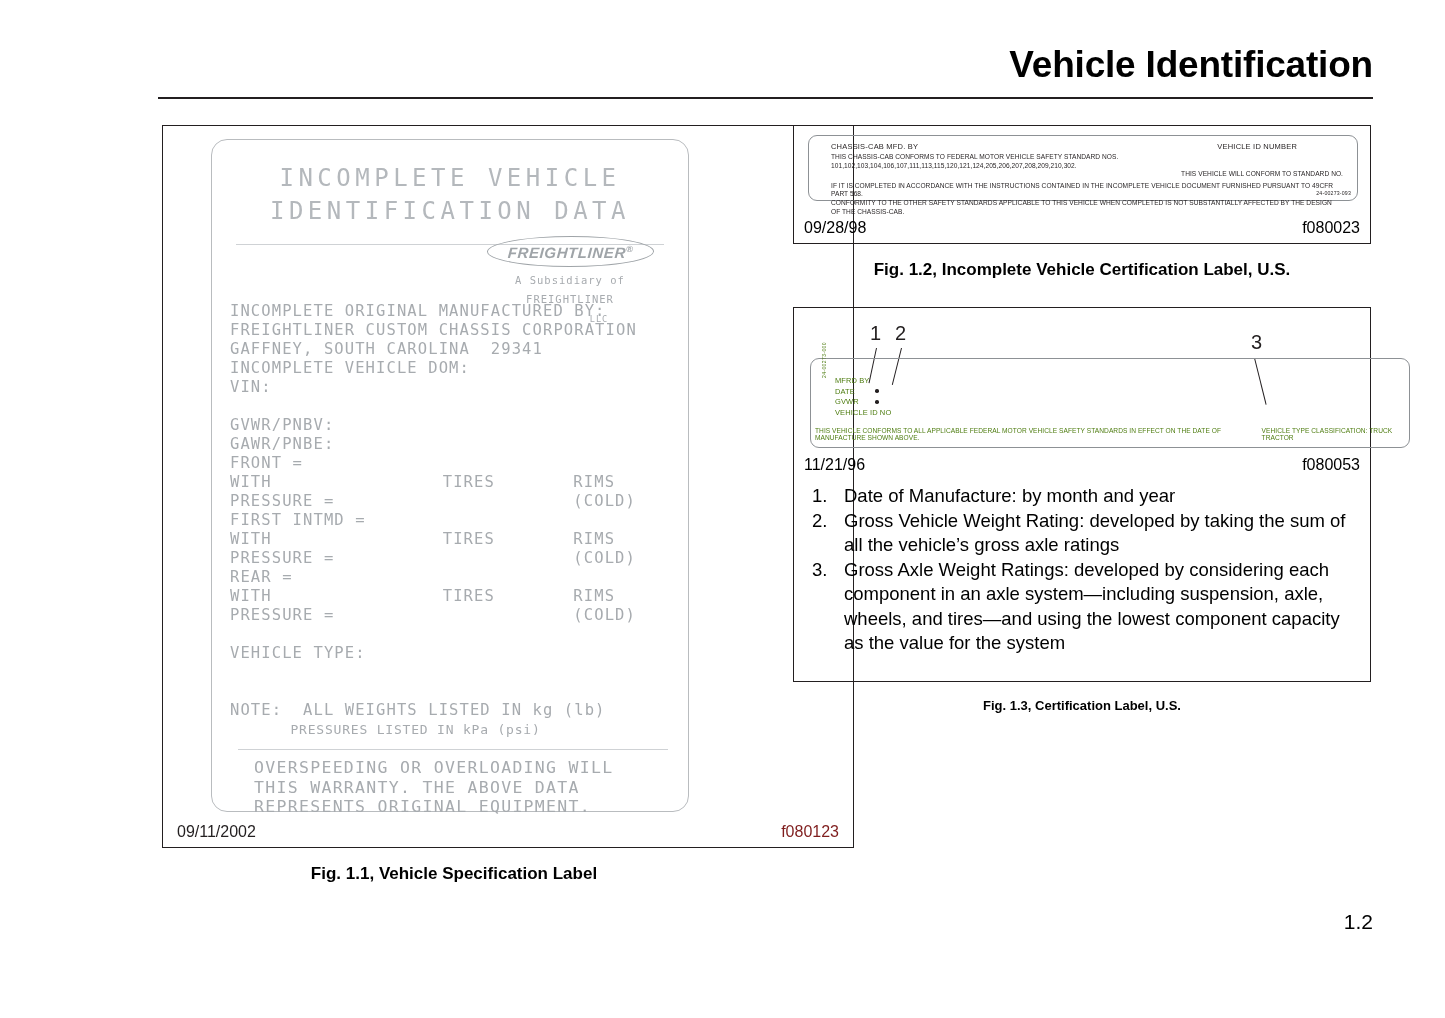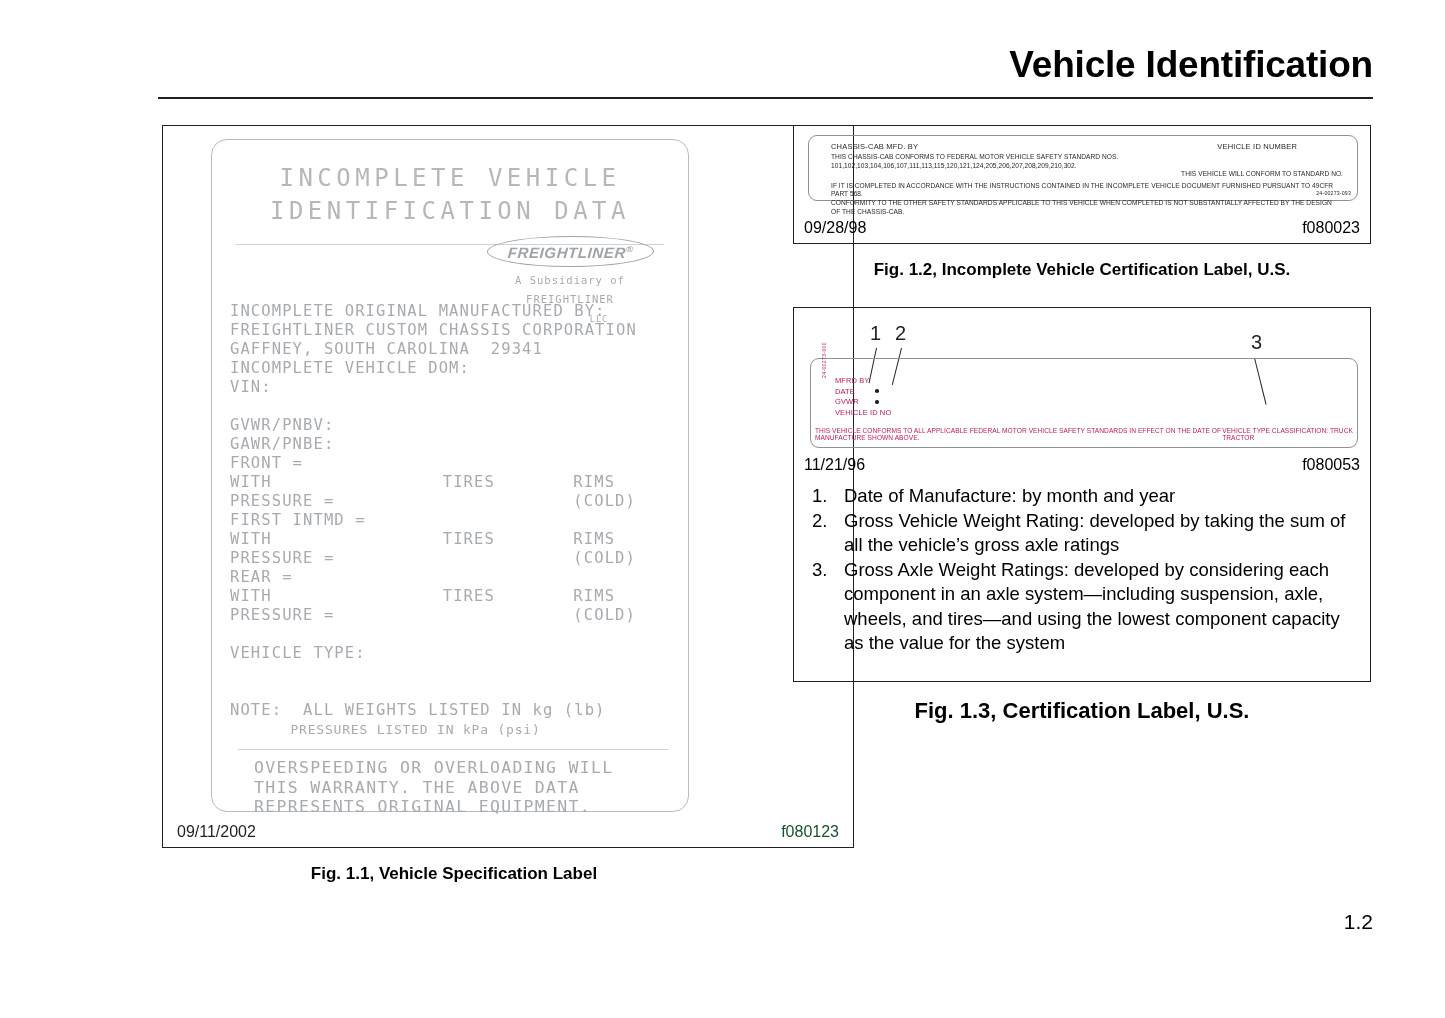--- a/index.html
+++ b/index.html
@@ -145,21 +145,21 @@
     font-size: 16px;
     color: #231f20;
     letter-spacing: 0;
   }
   #fig11-code {
     position: absolute;
     right: 14px;
     bottom: 6px;
     font-family: "Liberation Sans", sans-serif;
     font-size: 16px;
-    color: #14532d;
+    color: #7f1d1d;
     letter-spacing: 0;
   }
   #fig11-caption {
     position: absolute;
     left: 162px;
     top: 864px;
     width: 584px;
     text-align: center;
     font-size: 17px;
     font-weight: bold;
@@ -258,26 +258,26 @@
     background: #231f20;
   }
   #ld1 { left: 82px; top: 40px; height: 36px; transform: rotate(12deg); transform-origin: top center; }
   #ld2 { left: 107px; top: 40px; height: 38px; transform: rotate(14deg); transform-origin: top center; }
   #ld3 { left: 460px; top: 50px; height: 48px; transform: rotate(-14deg); transform-origin: top center; }
 
   #fig13-card {
     position: absolute;
     left: 16px;
     top: 50px;
-    width: 548px;
+    width: 600px;
     height: 90px;
     border: 1px solid #8d9195;
     border-radius: 9px;
     box-sizing: border-box;
-    color: #be185d;
+    color: #4d7c0f;
   }
   #fig13-vert {
     position: absolute;
     left: 10px;
     top: 19px;
     font-size: 5px;
     letter-spacing: 0.4px;
     transform: rotate(-90deg);
     transform-origin: left top;
     white-space: nowrap;
@@ -348,21 +348,21 @@
     padding-left: 6px;
     box-sizing: border-box;
   }
   #fig13-list .txt { flex: 1; }
   #fig13-caption {
     position: absolute;
     left: 793px;
     top: 698px;
     width: 578px;
     text-align: center;
-    font-size: 22px;
+    font-size: 13px;
     font-weight: bold;
   }
 
   
   #page-number {
     position: absolute;
     right: 72px;
     top: 910px;
     font-size: 21px;
   }

